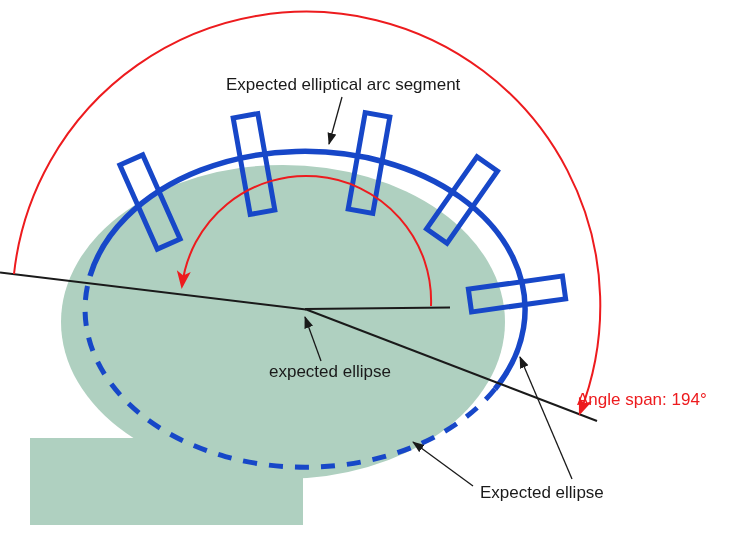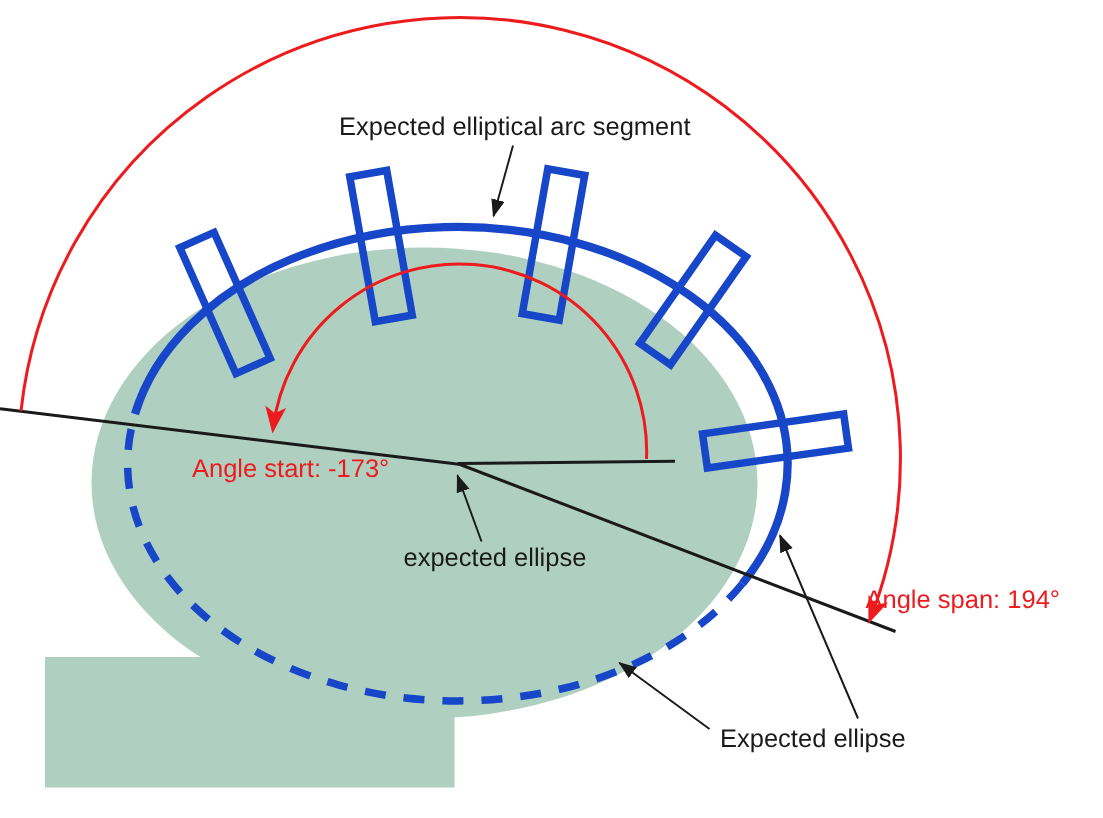--- a/index.html
+++ b/index.html
@@ -72,21 +72,20 @@
     <path class="red-stroke" stroke-width="2" d="M 14 274 A 294 294 0 1 1 580 413" marker-end="url(#redArrow)"></path>
 
     <path class="black-stroke" stroke-width="1.3" d="M 342 97 L 329 144" marker-end="url(#blackArrow)"></path>
     <path class="black-stroke" stroke-width="1.3" d="M 321 361 L 305 317" marker-end="url(#blackArrow)"></path>
     <path class="black-stroke" stroke-width="1.3" d="M 473 486 L 413 442" marker-end="url(#blackArrow)"></path>
     <path class="black-stroke" stroke-width="1.3" d="M 572 479 L 520 357" marker-end="url(#blackArrow)"></path>
   </svg>
 
   <div class="label" style="left:226px; top:75px;">Expected elliptical arc segment</div>
 
-  <div class="label red" style="left:128px; top:303px;">Angle start: -173°</div>
 
   <div class="label" style="left:269px; top:362px;">
     <div>expected ellipse</div>
   </div>
 
   <div class="label red" style="left:577px; top:390px;">Angle span: 194°</div>
 
   <div class="label" style="left:480px; top:483px;">Expected ellipse</div>
 
 </div>

